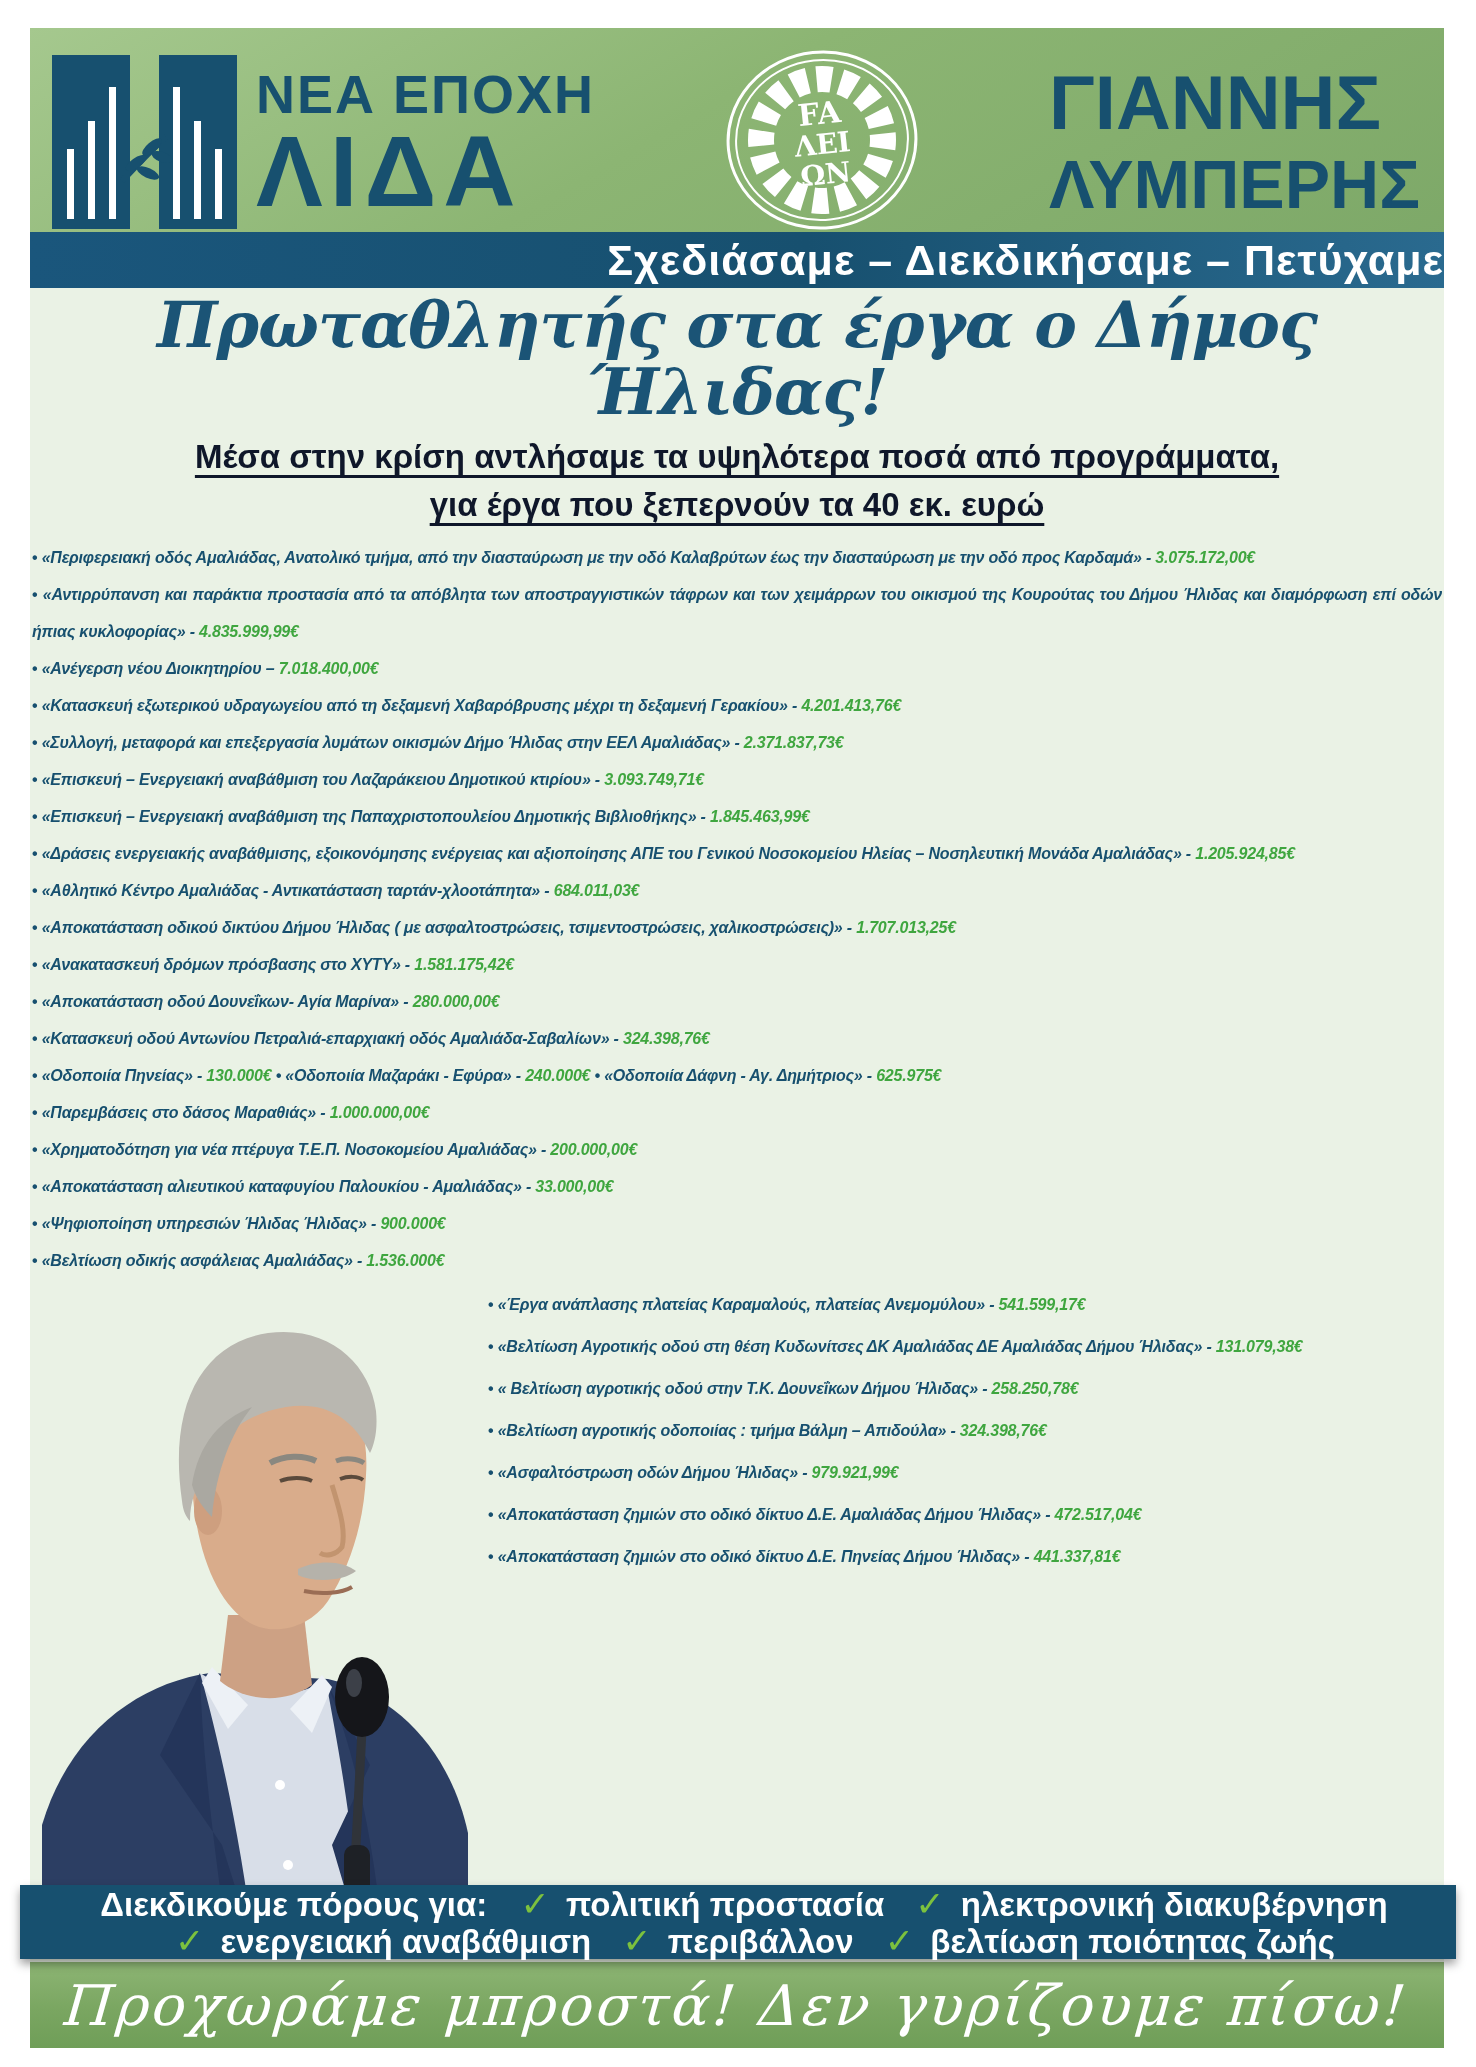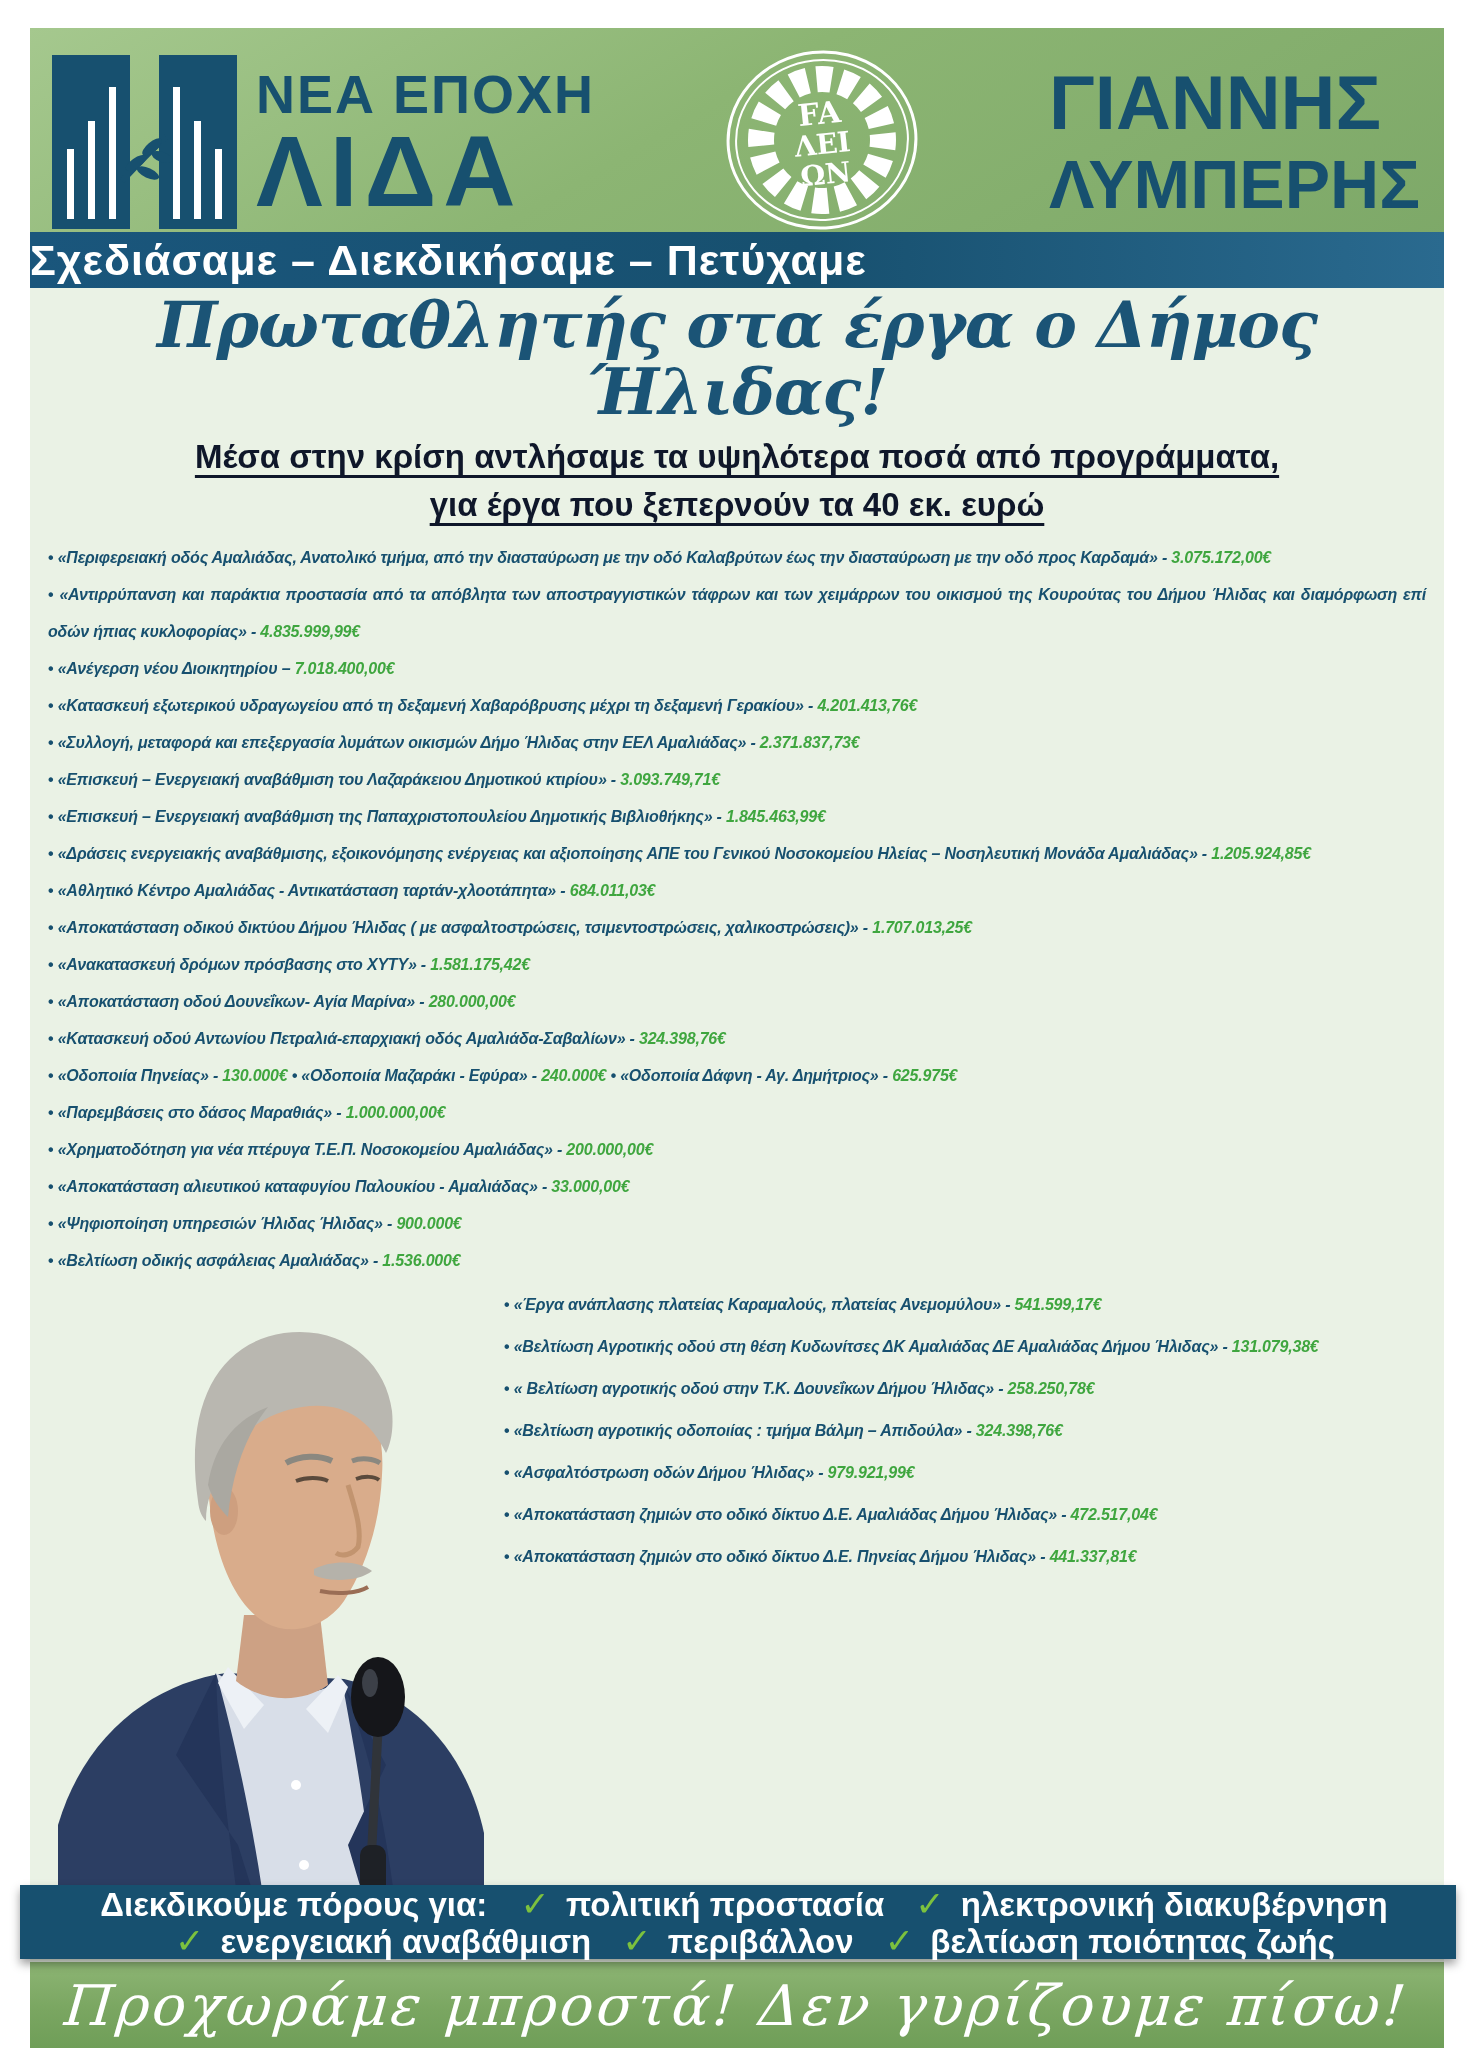--- a/index.html
+++ b/index.html
@@ -19,27 +19,27 @@
   .brand-top{font-size:54px;font-weight:800;letter-spacing:2px;line-height:1;}
   .brand-bottom{font-size:100px;font-weight:800;letter-spacing:7px;line-height:.92;margin-top:4px;}
   .coin{flex:0 0 auto;margin:0 auto;}
   .candidate{flex:0 0 auto;color:#17506F;font-weight:800;text-align:left;line-height:1.05;}
   .cand1{font-size:76px;letter-spacing:0px;}
   .cand2{font-size:68px;letter-spacing:0px;margin-top:6px;}
   
   .ribbon{
     position:absolute;left:30px;top:232px;width:1414px;height:56px;
     background:linear-gradient(90deg,#1a567c 0%,#17506F 55%,#2a6a8f 100%);
-    color:#fff;display:flex;align-items:center;justify-content:flex-start;
+    color:#fff;display:flex;align-items:center;justify-content:flex-end;
     font-weight:800;font-size:43px;letter-spacing:1px;
   }
   
   .body{
     position:absolute;left:30px;top:288px;width:1414px;height:1674px;
-    background:#EAF2E5;padding:2px 18px 0;box-sizing:border-box;overflow:hidden;
+    background:#EAF2E5;padding:2px 2px 0;box-sizing:border-box;overflow:hidden;
   }
   .headline{
     margin:2px 0 0;text-align:center;color:#1B5476;
     font-family:"DejaVu Serif","Liberation Serif",serif;
     font-style:italic;font-weight:700;font-size:64px;line-height:1.04;
     letter-spacing:-1px;
   }
   .subtitle{
     margin:8px auto 10px;max-width:1120px;text-align:center;color:#0f172a;
     font-weight:700;font-size:33px;line-height:1.45;

